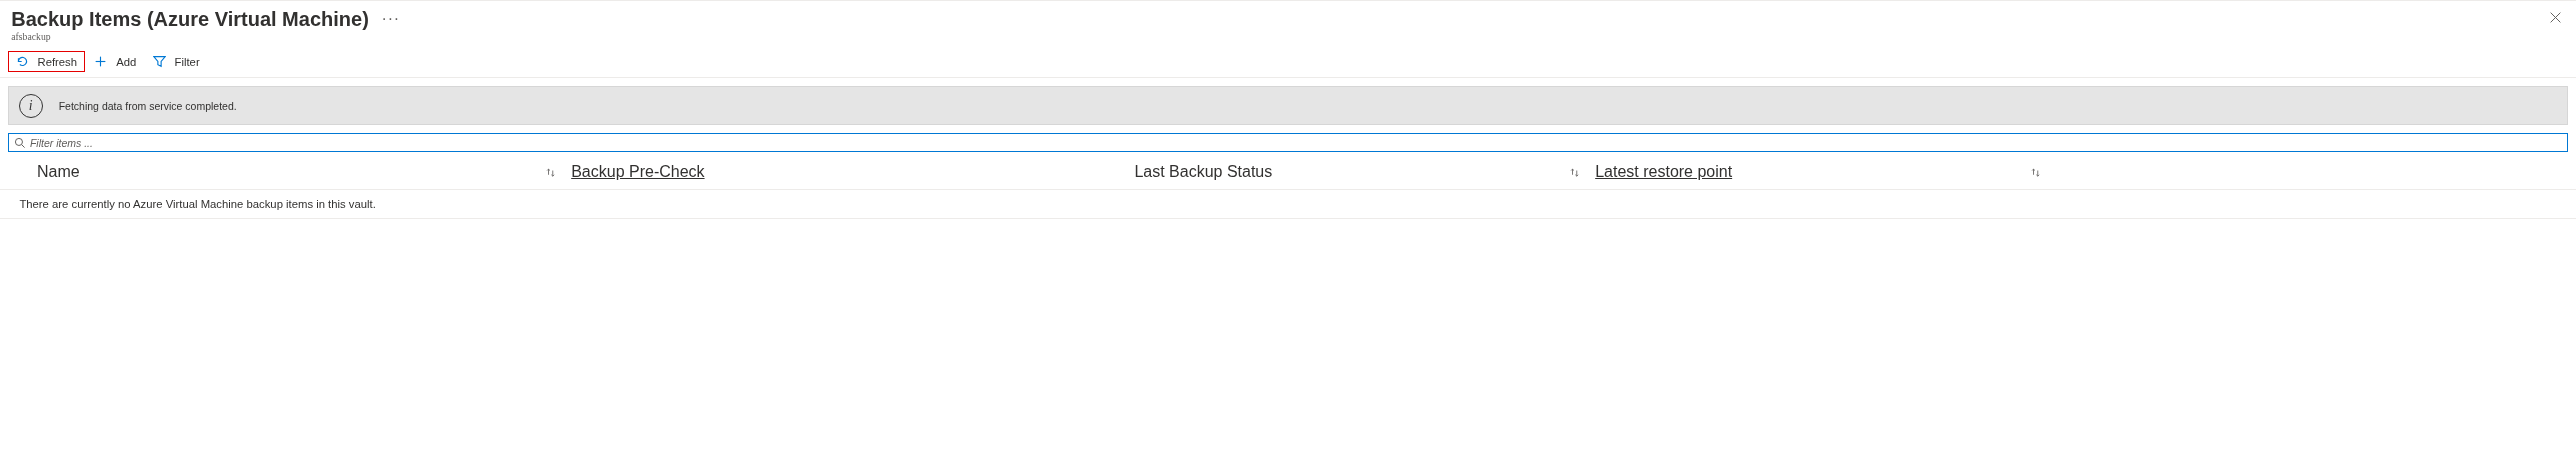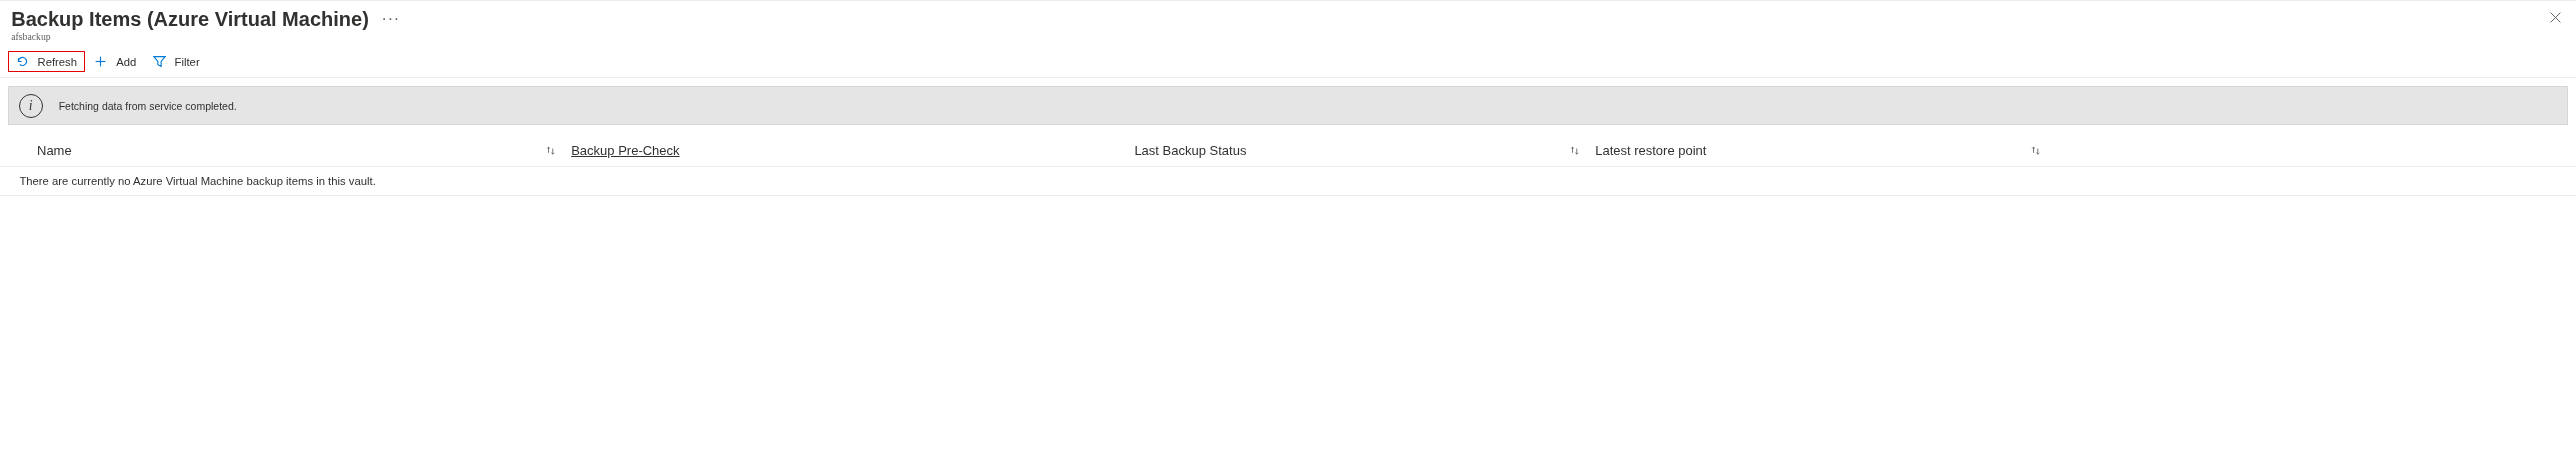--- a/index.html
+++ b/index.html
@@ -18,27 +18,27 @@
   .cmd-btn .ic svg { width:13px; height:13px; display:block; }
   .cmd-refresh { border:1.6px solid #e50000; }
   .info-banner { display:flex; align-items:center; margin:8px 8px 8px 8px; background:#e5e5e5; padding:6.5px 9.7px; border:0.8px solid #d6d6d6; }
   .info-banner .ic-outer { width:24px; height:24px; border:1.6px solid #333; border-radius:50%; display:flex; align-items:center; justify-content:center; color:#333; font-family: Georgia, serif; font-style:italic; font-size:13.7px; margin-right:16px; }
   .info-banner .msg { color:#323130; font-size:10.5px; }
   .filter-wrap { margin:1.6px 8px; border:0.8px solid #0078d4; display:flex; align-items:center; padding:2.4px 4.8px; }
   .filter-wrap .ic svg { width:11.3px; height:11.3px; display:block; }
   .filter-wrap .ic { color:#605e5c; margin-right:4.8px; display:flex; }
   .filter-input { flex:1; border:none; outline:none; font-size:10.5px; color:#323130; background:transparent; }
   .filter-input::placeholder { color:#605e5c; font-style:italic; }
-  .tbl-head { display:flex; align-items:center; padding:9.7px 8px 8px 8px; border-bottom:0.8px solid #edebe9; font-size:13px; color:#323130; }
+  .tbl-head { display:flex; align-items:center; padding:9.7px 8px 8px 8px; border-bottom:0.8px solid #edebe9; font-size:16px; color:#323130; }
   .col { display:flex; align-items:center; }
   .col-name { flex:0 0 22%; padding-left:29px; }
   .col-rg { flex:0 0 20%; }
   .col-pre { flex:0 0 22%;text-decoration:underline; }
   .col-last { flex:0 0 18%; }
-  .col-latest { flex:0 0 18%; }
+  .col-latest { flex:0 0 18%;text-decoration:underline; }
   .sort-ic { color:#605e5c; margin-left:auto; padding-right:14.5px; display:flex; }
   .sort-ic svg { width:11.3px; height:11.3px; display:block; }
   .empty-msg { padding:8px 8px 8px 19.4px; color:#323130; border-bottom:0.8px solid #edebe9; font-size:11.3px; }
 </style>
 </head>
 <body>
 
 <div class="panel">
 
   <div class="close-x">
@@ -83,20 +83,29 @@
       </span>
       <span>Filter</span>
     </div>
   </div>
 
   <div class="info-banner">
     <div class="ic-outer">i</div>
     <div class="msg">Fetching data from service completed.</div>
   </div>
 
+  <div class="filter-wrap">
+    <span class="ic">
+      <svg viewBox="0 0 16 16" fill="none" stroke="currentColor" stroke-width="1.4">
+          <circle cx="7" cy="7" r="5"></circle>
+          <line x1="11" y1="11" x2="15" y2="15"></line>
+        </svg>
+    </span>
+    <input class="filter-input" placeholder="Filter items ..." style="">
+  </div>
 
   <div class="tbl-head">
     <div class="col col-name">
       <span>Name</span>
       <span class="sort-ic">
         <svg viewBox="0 0 16 16" stroke="currentColor" stroke-width="1.2" fill="none">
             <path d="M5 11V3"></path>
             <polyline points="3,5 5,3 7,5"></polyline>
             <path d="M11 5v8"></path>
             <polyline points="9,11 11,13 13,11"></polyline>

